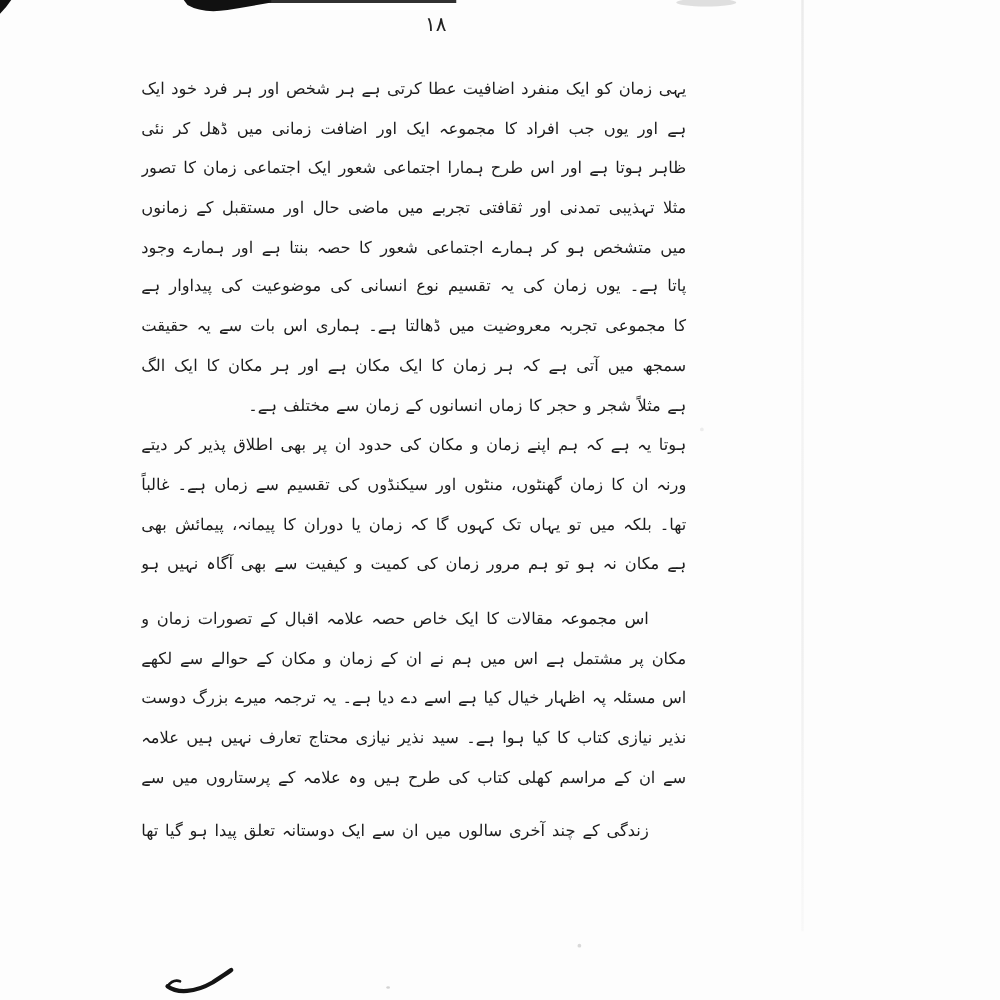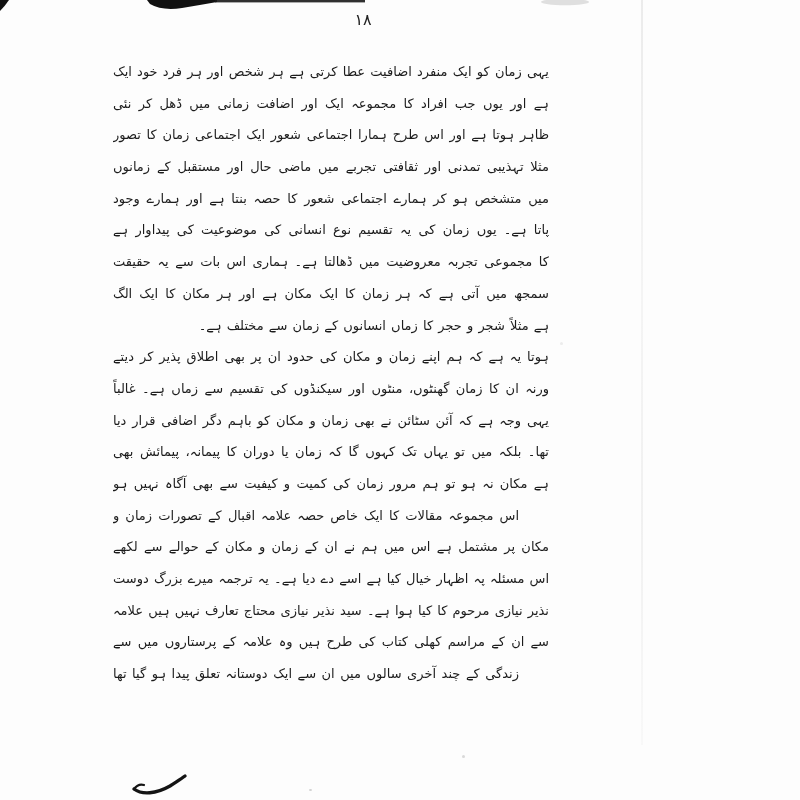--- a/index.html
+++ b/index.html
@@ -27,21 +27,21 @@
   }
   .speck { position: absolute; border-radius: 50%; }
   #speck-1 { left: 462px; top: 755px; width: 3px; height: 3px; background: #d9d9d9; }
   #speck-2 { left: 309px; top: 789px; width: 3px; height: 2px; background: #d2d2d2; }
   #speck-3 { left: 560px; top: 342px; width: 3px; height: 3px; background: #ececec; }
 
   
   #page-number {
     position: absolute;
     left: 340px; top: 10px; width: 46px;
-    text-align: center;
+    text-align: left;
     font-size: 16px;
     color: #222222;
     direction: rtl;
   }
 
   
   #text-block {
     position: absolute;
     left: 113px;
     top: 56px;
@@ -57,20 +57,21 @@
     text-align-last: justify;
     word-spacing: 1px;
     white-space: normal;
     overflow: hidden;
   }
   .text-line.rag {            
     text-align-last: right;
   }
   .text-line.indent {         
     padding-right: 30px;
+    margin-top: 12px;
   }
 </style>
 </head>
 <body>
 
 <div id="stage">
 
   <svg id="corner-mark" class="artifact" width="14" height="14">
     <path d="M0,0 L9,0 Q5,6 0,11 Z" fill="#111111"></path>
   </svg>
@@ -99,24 +100,23 @@
     <div class="text-line">ہے اور یوں جب افراد کا مجموعہ ایک اور اضافت زمانی میں ڈھل کر نئی صورتوں میں</div>
     <div class="text-line">ظاہر ہوتا ہے اور اس طرح ہمارا اجتماعی شعور ایک اجتماعی زمان کا تصور پاتا ہے جو</div>
     <div class="text-line">مثلا تہذیبی تمدنی اور ثقافتی تجربے میں ماضی حال اور مستقبل کے زمانوں</div>
     <div class="text-line">میں متشخص ہو کر ہمارے اجتماعی شعور کا حصہ بنتا ہے اور ہمارے وجود سے تفہیم</div>
     <div class="text-line">پاتا ہے۔ یوں زمان کی یہ تقسیم نوع انسانی کی موضوعیت کی پیداوار ہے جسے انسانوں</div>
     <div class="text-line">کا مجموعی تجربہ معروضیت میں ڈھالتا ہے۔ ہماری اس بات سے یہ حقیقت بھی</div>
     <div class="text-line">سمجھ میں آتی ہے کہ ہر زمان کا ایک مکان ہے اور ہر مکان کا ایک الگ زماں</div>
     <div class="text-line rag">ہے مثلاً شجر و حجر کا زماں انسانوں کے زمان سے مختلف ہے۔</div>
     <div class="text-line">ہوتا یہ ہے کہ ہم اپنے زمان و مکان کی حدود ان پر بھی اطلاق پذیر کر دیتے ہیں</div>
     <div class="text-line">ورنہ ان کا زمان گھنٹوں، منٹوں اور سیکنڈوں کی تقسیم سے زماں ہے۔ غالباً</div>
-    <div class="text-line">یہی وجہ ہے کہ آئن سٹائن نے بھی زمان و مکان کو باہم دگر اضافی قرار دیا</div>
     <div class="text-line">تھا۔ بلکہ میں تو یہاں تک کہوں گا کہ زمان یا دوران کا پیمانہ، پیمائش بھی مکان</div>
     <div class="text-line">ہے مکان نہ ہو تو ہم مرور زمان کی کمیت و کیفیت سے بھی آگاہ نہیں ہو سکتے۔</div>
     <div class="text-line indent">اس مجموعہ مقالات کا ایک خاص حصہ علامہ اقبال کے تصورات زمان و</div>
     <div class="text-line">مکان پر مشتمل ہے اس میں ہم نے ان کے زمان و مکان کے حوالے سے لکھے گئے</div>
     <div class="text-line">اس مسئلہ پہ اظہار خیال کیا ہے اسے دے دیا ہے۔ یہ ترجمہ میرے بزرگ دوست سید</div>
-    <div class="text-line">نذیر نیازی مرحوم کا کیا ہوا ہے۔ سید نذیر نیازی محتاج تعارف نہیں ہیں علامہ</div>
+    <div class="text-line">نذیر نیازی کتاب کا کیا ہوا ہے۔ سید نذیر نیازی محتاج تعارف نہیں ہیں علامہ</div>
     <div class="text-line rag">سے ان کے مراسم کھلی کتاب کی طرح ہیں وہ علامہ کے پرستاروں میں سے تھے۔</div>
     <div class="text-line indent rag">زندگی کے چند آخری سالوں میں ان سے ایک دوستانہ تعلق پیدا ہو گیا تھا گو وہ</div>
   </div>
 
 </div>
 
 </body></html>

